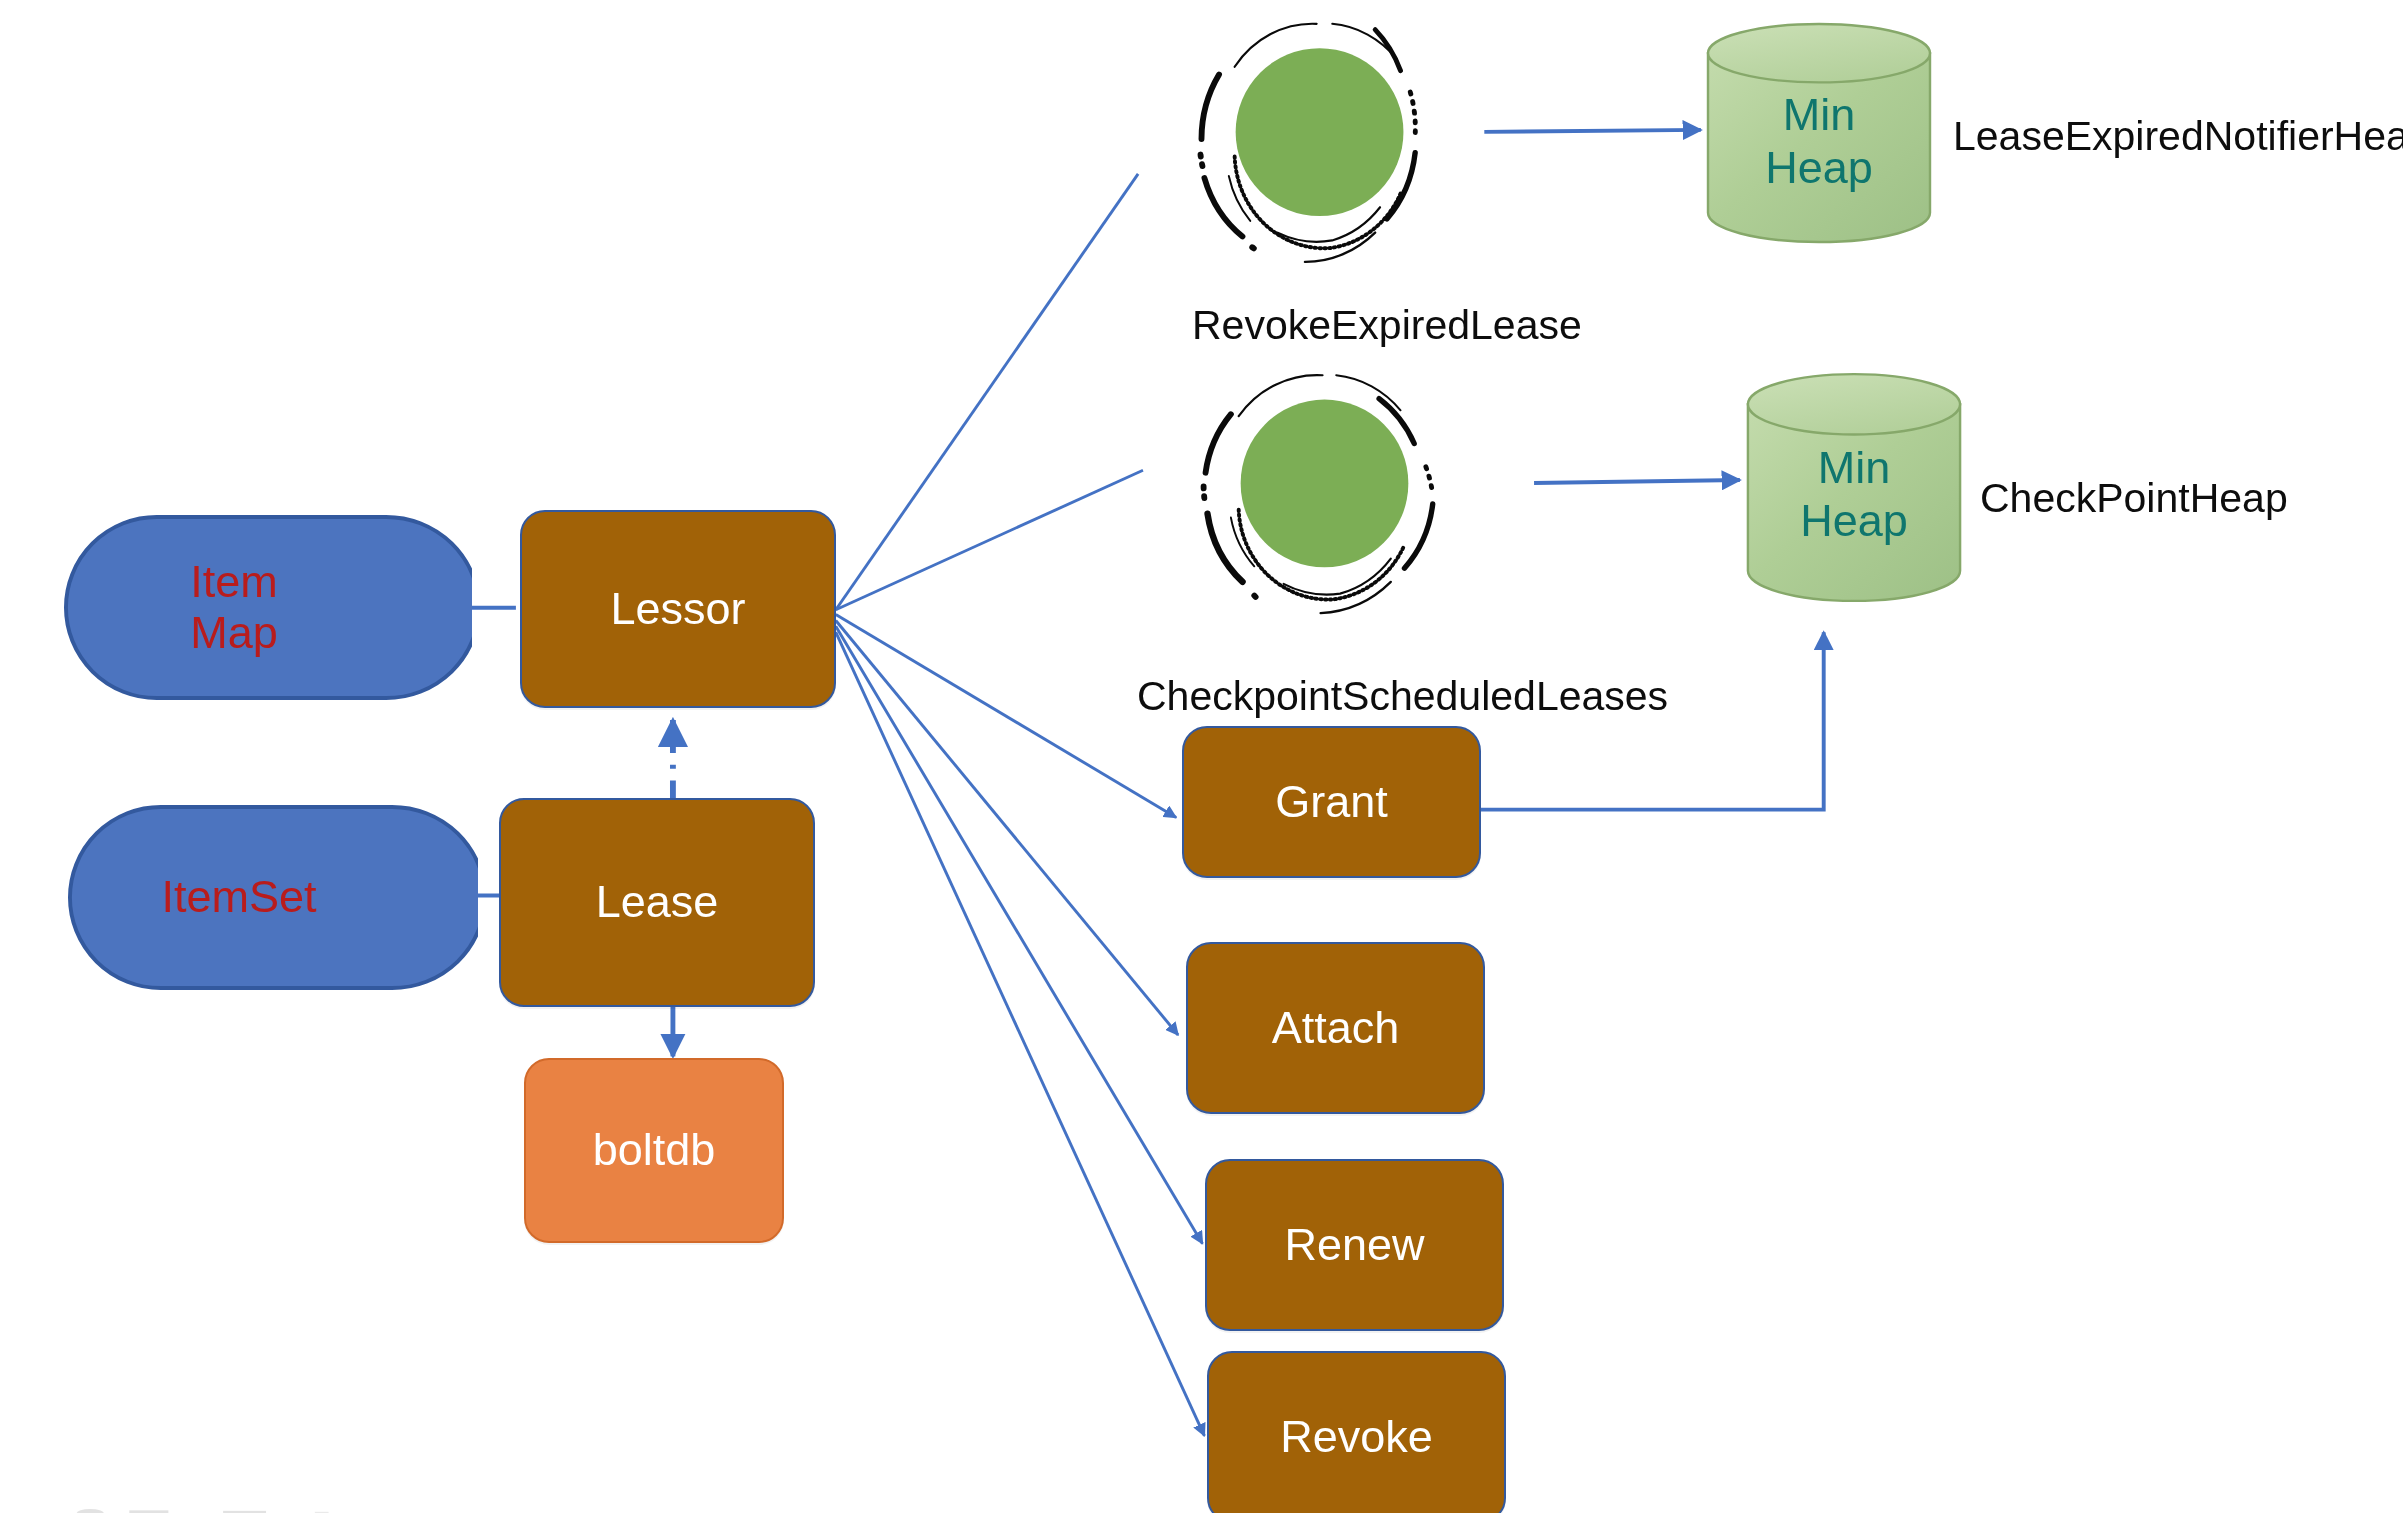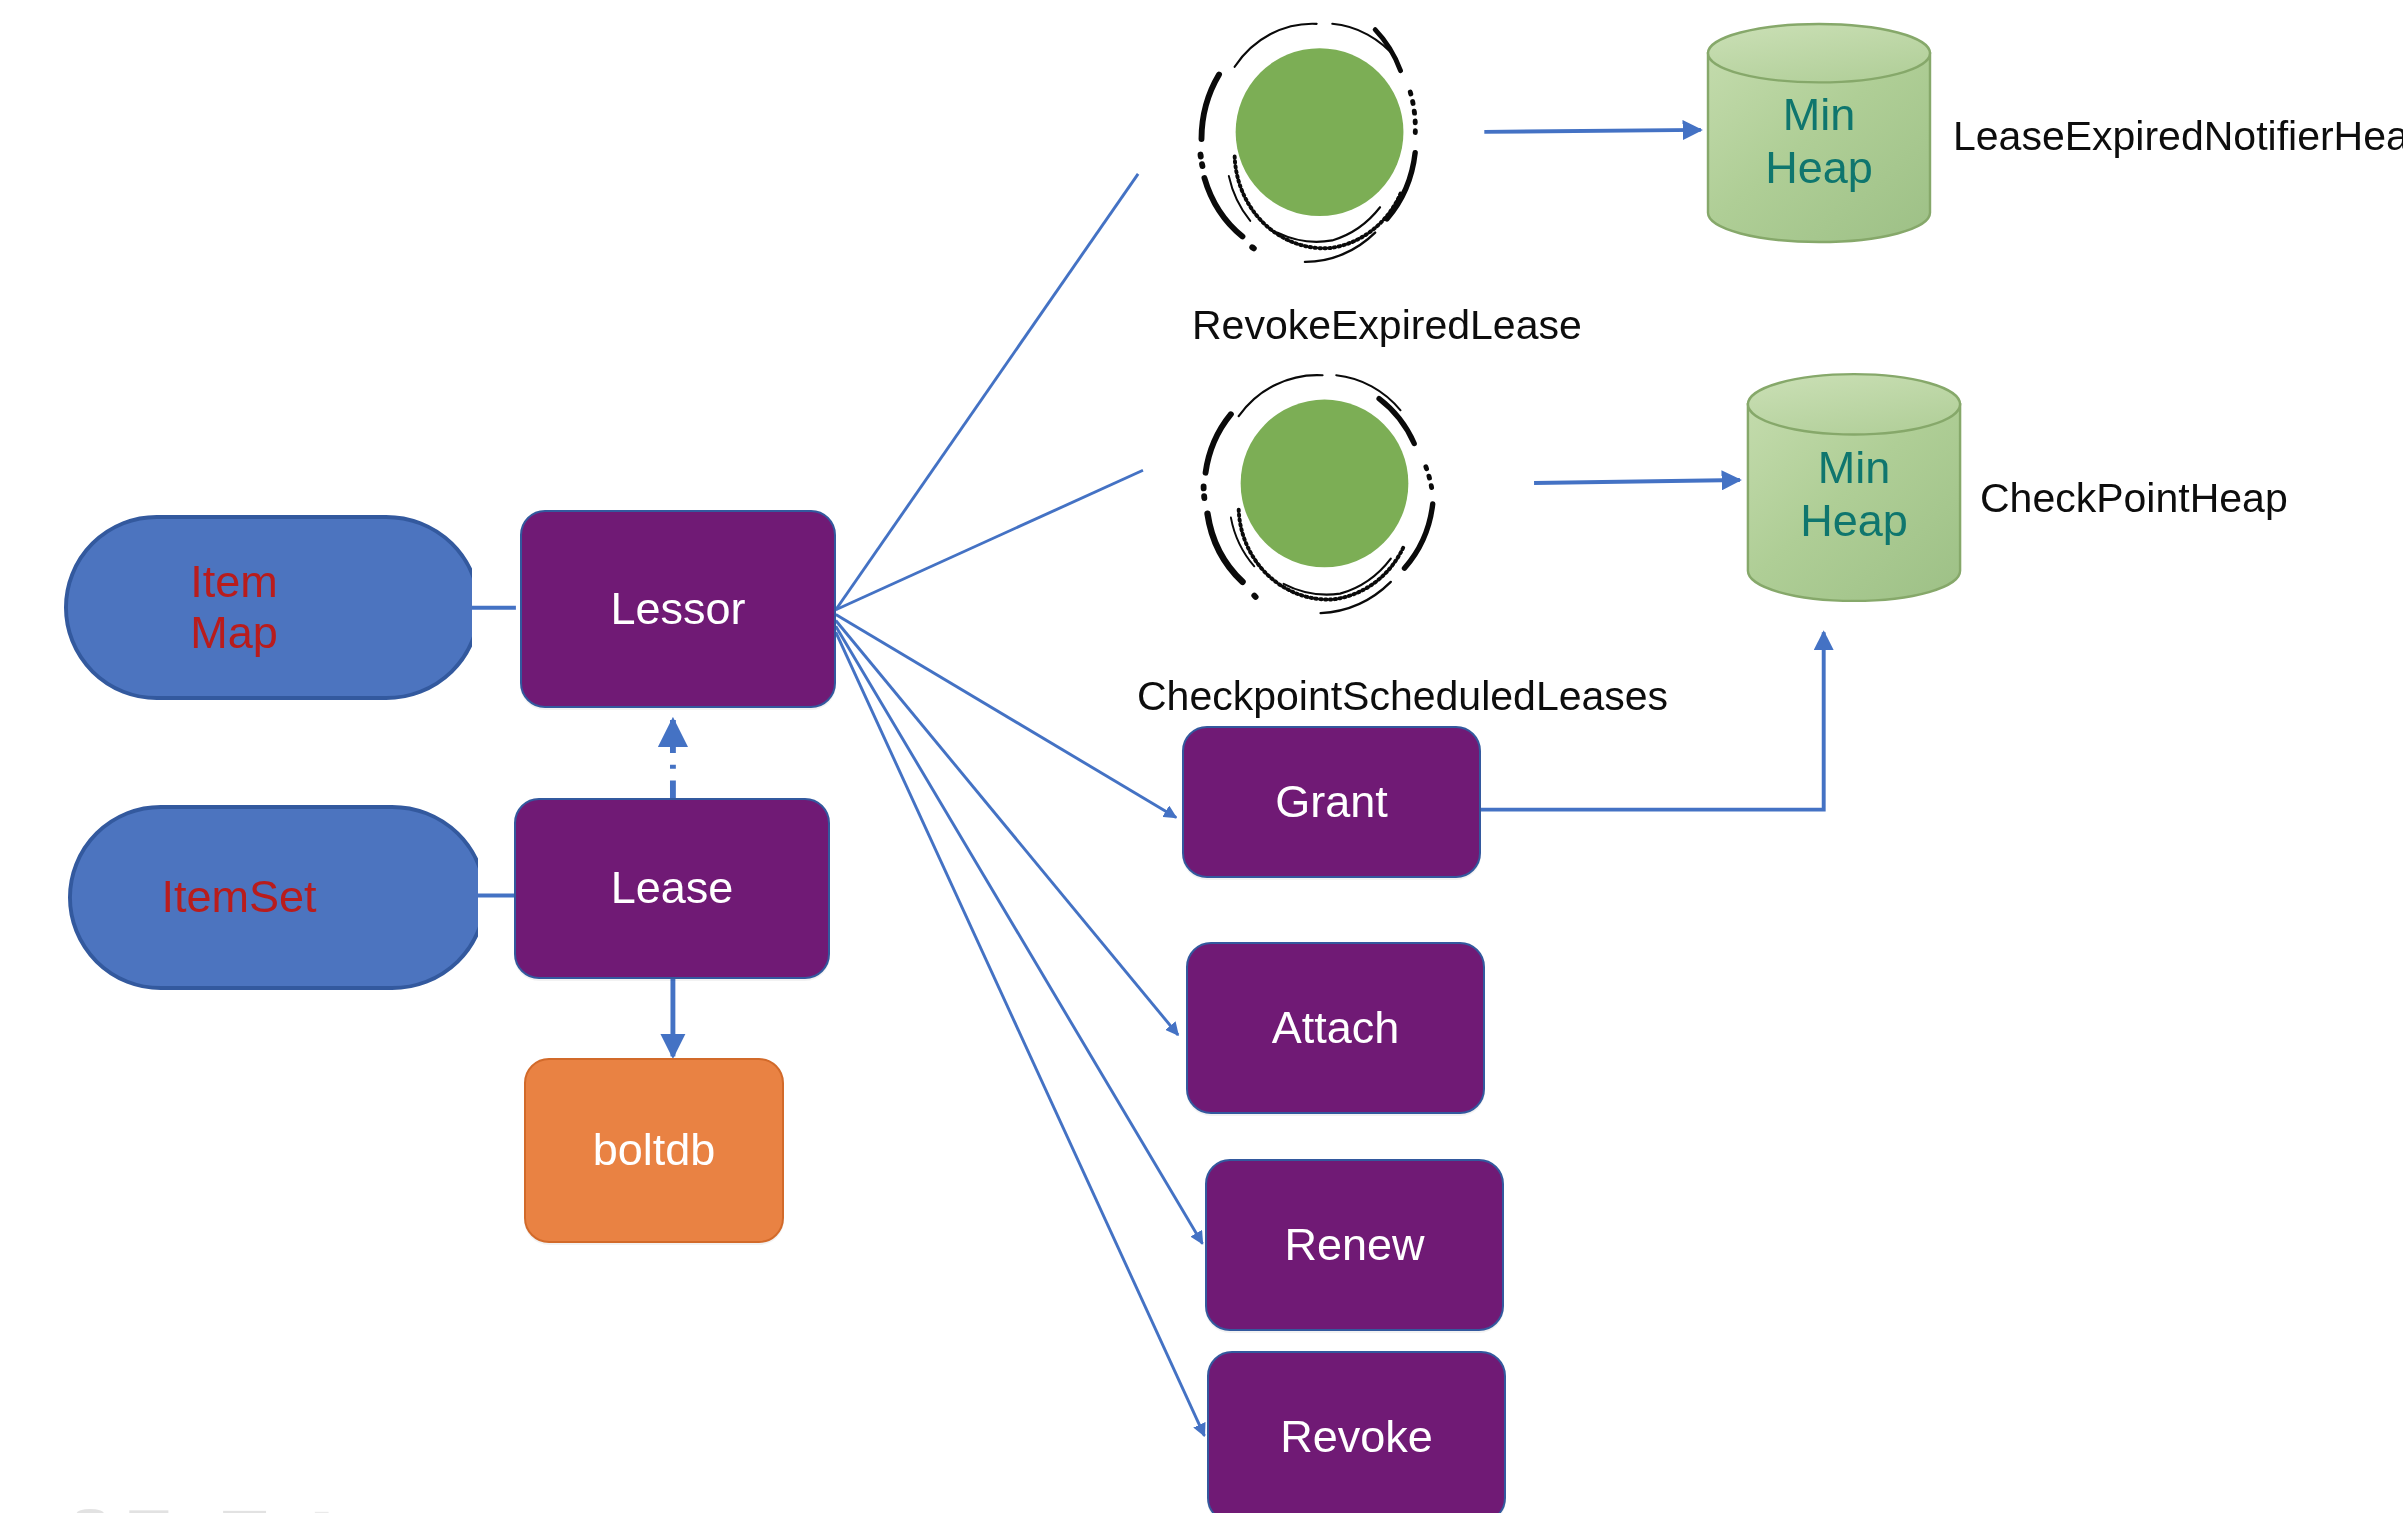--- a/index.html
+++ b/index.html
@@ -32,21 +32,21 @@
     box-sizing: border-box;
     display: flex;
     align-items: center;
     justify-content: center;
     text-align: center;
     line-height: 1.12;
   }
 
   
   .rrect {
-    background: #701a75;
+    background: #a16207;
     border: 2px solid #33599E;
     border-radius: 25px;
     color: #ffffff;
     font-size: 45px;
     box-shadow: 0 2px 0 rgba(0,0,0,0.05);
   }
   .rrect.orange {
     background: #E98243;
     border-color: #D26A2A;
   }
@@ -176,21 +176,21 @@
 
   <div class="node delay" style="left:68px; top:805px; width:410px; height:185px;">
     <svg class="delay-svg" viewBox="0 0 420 190" preserveAspectRatio="none" xmlns="http://www.w3.org/2000/svg">
       <path d="M 95 2 L 332 2 A 95 93 0 0 1 332 188 L 95 188 A 93 93 0 0 1 95 2 Z" fill="#4C74BF" stroke="#33599E" stroke-width="4"></path>
     </svg>
     <div class="delay-label">
       <span>ItemSet</span>
     </div>
   </div>
 
-  <div class="node rrect" style="left:514px; top:798px; width:316px; height:181px;">
+  <div class="node rrect" style="left:499px; top:798px; width:316px; height:209px;">
     <span>Lease</span>
   </div>
 
   <div class="node rrect orange" style="left:524px; top:1058px; width:260px; height:185px;">
     <span>boltdb</span>
   </div>
 
   <div class="sketch-circle" style="left:1141px; top:9.8px; width:361px; height:254px;">
     <svg width="361" height="254" viewBox="0 0 370 260" xmlns="http://www.w3.org/2000/svg">
       <g fill="none" stroke="#0a0a0a" stroke-linecap="round">

